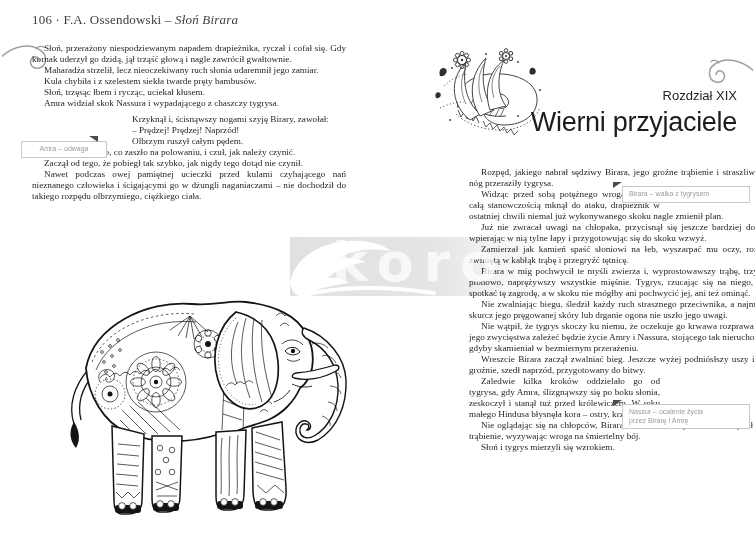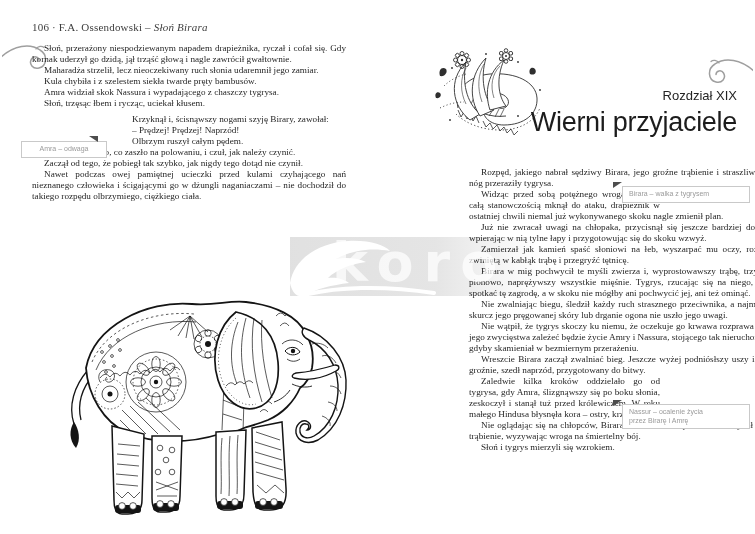--- a/index.html
+++ b/index.html
@@ -3,21 +3,21 @@
 <meta charset="utf-8">
 <style>
   html,body{margin:0;padding:0;background:#fff;}
   .spread{position:relative;width:755px;height:534px;background:#ffffff;overflow:hidden;
           font-family:"Liberation Serif","DejaVu Serif",serif;}
   .page{position:absolute;top:0;height:534px;}
   .page-left{left:0;width:377px;}
   .page-right{left:377px;width:378px;}
 
   
-  .page-header{position:absolute;left:32px;top:21px;font-size:11px;color:#3d3d3d;letter-spacing:.2px;text-align:center;}
+  .page-header{position:absolute;left:32px;top:12px;font-size:13px;color:#3d3d3d;letter-spacing:.2px;text-align:center;}
   .page-header .hdr-title{font-style:italic;}
 
   
   .body-text{position:absolute;font-size:9.2px;line-height:11px;color:#262626;
              text-align:justify;}
   .body-left{left:32px;top:43px;width:314px;}
   .body-right{left:47px;top:167px;width:313px;margin-left:45px;}
   .body-text p{margin:0;text-indent:12px;}
   .body-text p.sp-top{margin-top:5px;}
   .fl-left{float:left;width:88px;height:23px;}
@@ -73,22 +73,22 @@
   <div class="page page-left">
 
     <div class="page-header">
       <span>106 · F.A. Ossendowski – </span><span class="hdr-title">Słoń Birara</span>
     </div>
 
     <div class="body-text body-left">
       <p>Słoń, przerażony niespodziewanym napadem drapieżnika, ryczał i cofał się. Gdy kornak uderzył go dzidą, jął trząść głową i nagle zawrócił gwałtownie.</p>
       <p>Maharadża strzelił, lecz nieoczekiwany ruch słonia udaremnił jego zamiar.</p>
       <p>Kula chybiła i z szelestem siekła twarde pręty bambusów.</p>
+      <p>Słoń, trzęsąc łbem i rycząc, uciekał kłusem.</p>
       <p>Amra widział skok Nassura i wypadającego z chaszczy tygrysa.</p>
-      <p>Słoń, trzęsąc łbem i rycząc, uciekał kłusem.</p>
       <p class="sp-top"><span class="fl-left"></span><span>Krzyknął i, ścisnąwszy nogami szyję Birary, zawołał:</span></p>
       <p>– Prędzej! Prędzej! Naprzód!</p>
       <p>Olbrzym ruszył całym pędem.</p>
       <p>Widział wszystko, co zaszło na polowaniu, i czuł, jak należy czynić.</p>
       <p>Zaczął od tego, że pobiegł tak szybko, jak nigdy tego dotąd nie czynił.</p>
       <p>Nawet podczas owej pamiętnej ucieczki przed kulami czyhającego nań nieznanego człowieka i ścigającymi go w dżungli naganiaczami – nie dochodził do takiego rozpędu olbrzymiego, ciężkiego ciała.</p>
     </div>
 
     <div class="margin-note note-amra">
       <span class="note-flag flag-l"></span>

